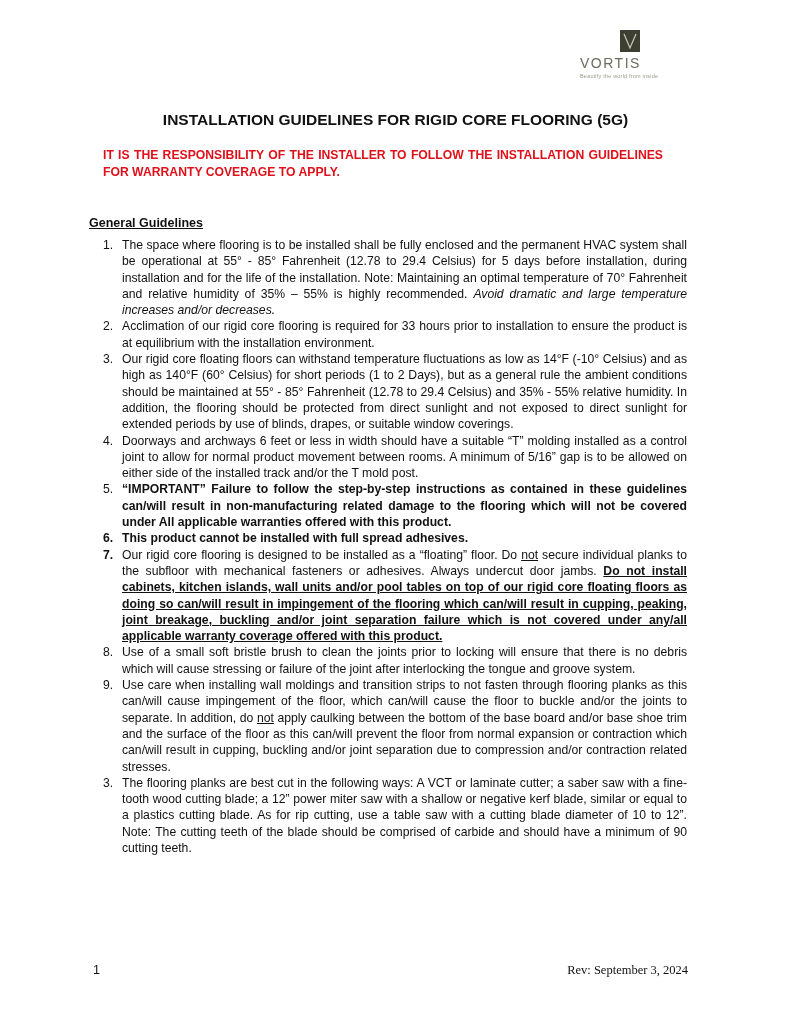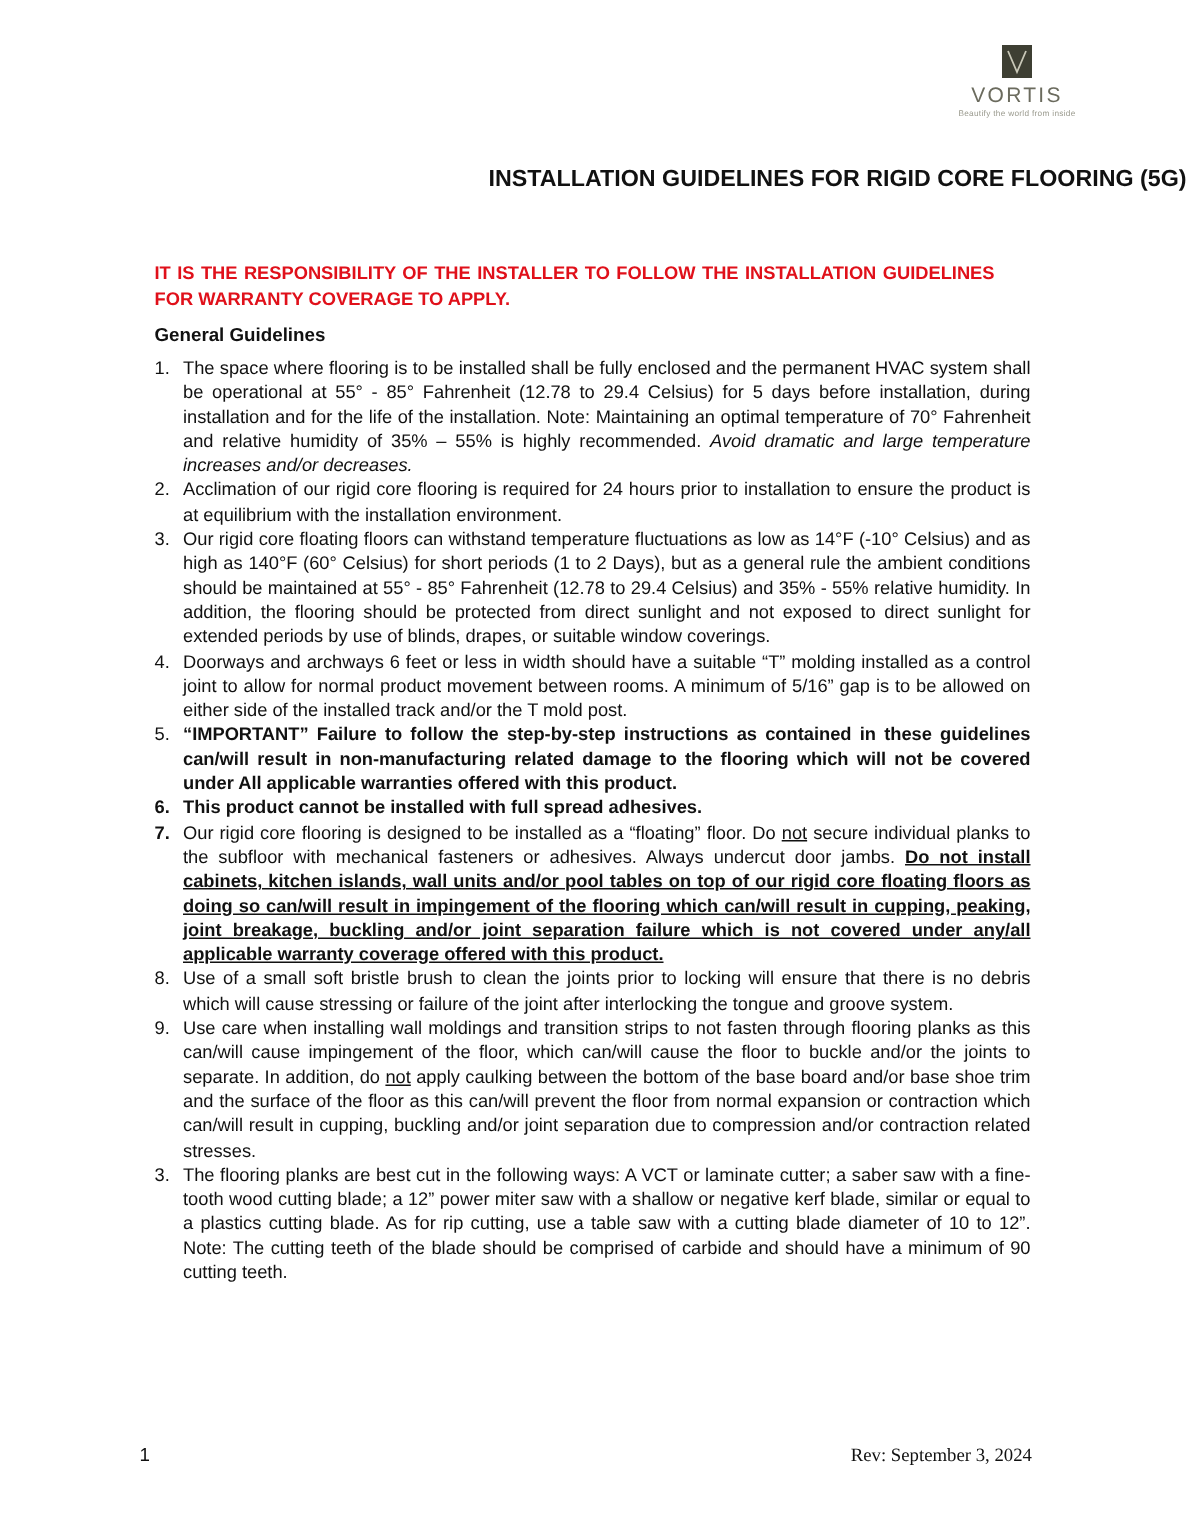--- a/index.html
+++ b/index.html
@@ -10,24 +10,23 @@
     body {
       width: 791px;
       height: 1024px;
       position: relative;
       overflow: hidden;
       font-family: "Liberation Sans", sans-serif;
       color: #111111;
     }
     .logo {
       position: absolute;
-      left: 628px;
+      left: 580px;
       top: 30px;
       width: 100px;
-      text-align: center;
     }
     .logo-mark {
       width: 20px;
       height: 22px;
       background: #3e3f33;
       margin: 0 auto;
       position: relative;
     }
     .logo-mark svg {
       position: absolute;
@@ -46,43 +45,44 @@
       font-size: 5.5px;
       color: #9a9a8e;
       margin-top: 2px;
       letter-spacing: 0.2px;
     }
     .doc-title {
       position: absolute;
       left: 0;
       width: 791px;
       top: 111px;
-      text-align: right;
+      text-align: center;
       font-weight: bold;
       font-size: 15.5px;
       letter-spacing: 0px;
     }
     .warning {
       position: absolute;
       left: 103px;
-      top: 174px;
+      top: 147px;
       width: 560px;
       color: #e0101a;
       font-weight: bold;
       font-size: 12.2px;
       line-height: 16.5px;
       text-align: justify;
       text-align-last: left;
     }
     .section-heading {
       position: absolute;
-      left: 103px;
+      left: 89px;
       top: 216px;
       font-weight: bold;
       font-size: 12.5px;
+      text-decoration: underline;
     }
     ol.guidelines {
       position: absolute;
       left: 103px;
       top: 237px;
       width: 584px;
       margin: 0;
       padding: 0;
       list-style: none;
       font-size: 12.2px;
@@ -136,21 +136,21 @@
 
 <div class="section-heading">General Guidelines</div>
 
 <ol class="guidelines">
   <li>
     <span class="num">1.</span>
     <span>The space where flooring is to be installed shall be fully enclosed and the permanent HVAC system shall be operational at 55° - 85° Fahrenheit (12.78 to 29.4 Celsius) for 5 days before installation, during installation and for the life of the installation. Note: Maintaining an optimal temperature of 70° Fahrenheit and relative humidity of 35% – 55% is highly recommended. </span><span class="i">Avoid dramatic and large temperature increases and/or decreases.</span>
   </li>
   <li>
     <span class="num">2.</span>
-    <span>Acclimation of our rigid core flooring is required for 24 hours prior to installation to ensure the product is at equilibrium with the installation environment.</span>
+    <span>Acclimation of our rigid core flooring is required for 33 hours prior to installation to ensure the product is at equilibrium with the installation environment.</span>
   </li>
   <li>
     <span class="num">3.</span>
     <span>Our rigid core floating floors can withstand temperature fluctuations as low as 14°F (-10° Celsius) and as high as 140°F (60° Celsius) for short periods (1 to 2 Days), but as a general rule the ambient conditions should be maintained at 55° - 85° Fahrenheit (12.78 to 29.4 Celsius) and 35% - 55% relative humidity. In addition, the flooring should be protected from direct sunlight and not exposed to direct sunlight for extended periods by use of blinds, drapes, or suitable window coverings.</span>
   </li>
   <li>
     <span class="num">4.</span>
     <span>Doorways and archways 6 feet or less in width should have a suitable “T” molding installed as a control joint to allow for normal product movement between rooms. A minimum of 5/16” gap is to be allowed on either side of the installed track and/or the T mold post.</span>
   </li>
   <li>

